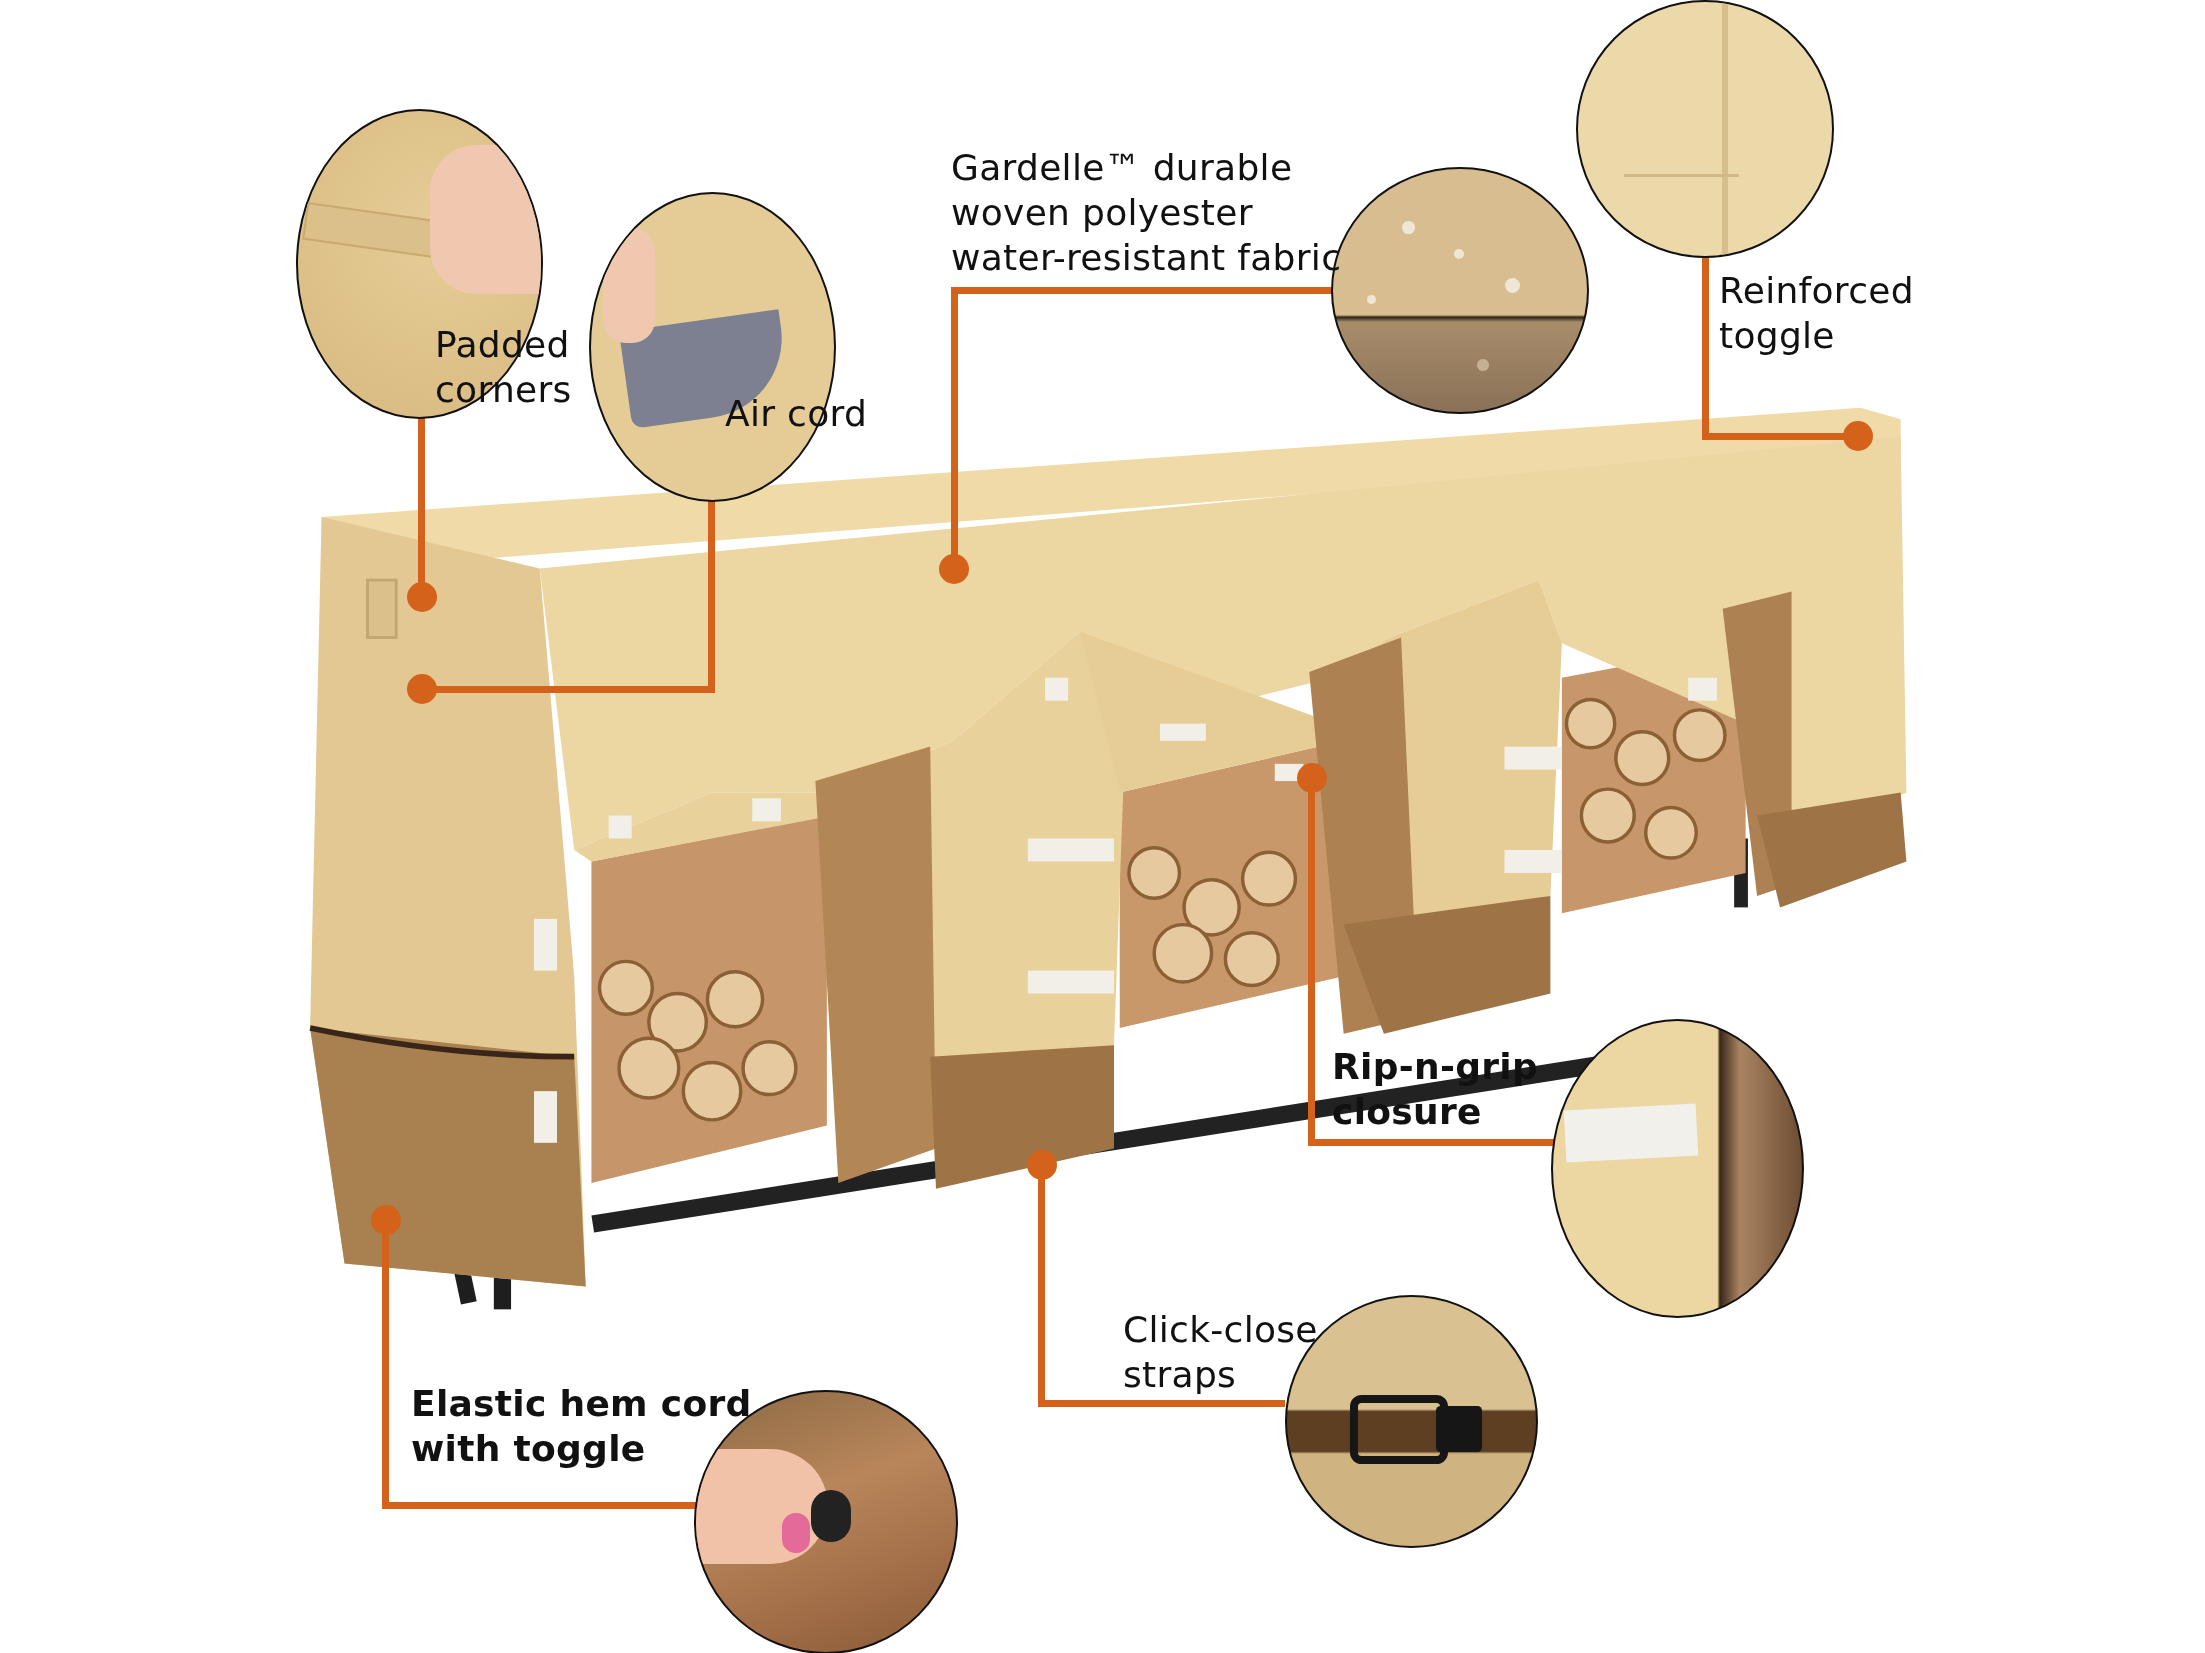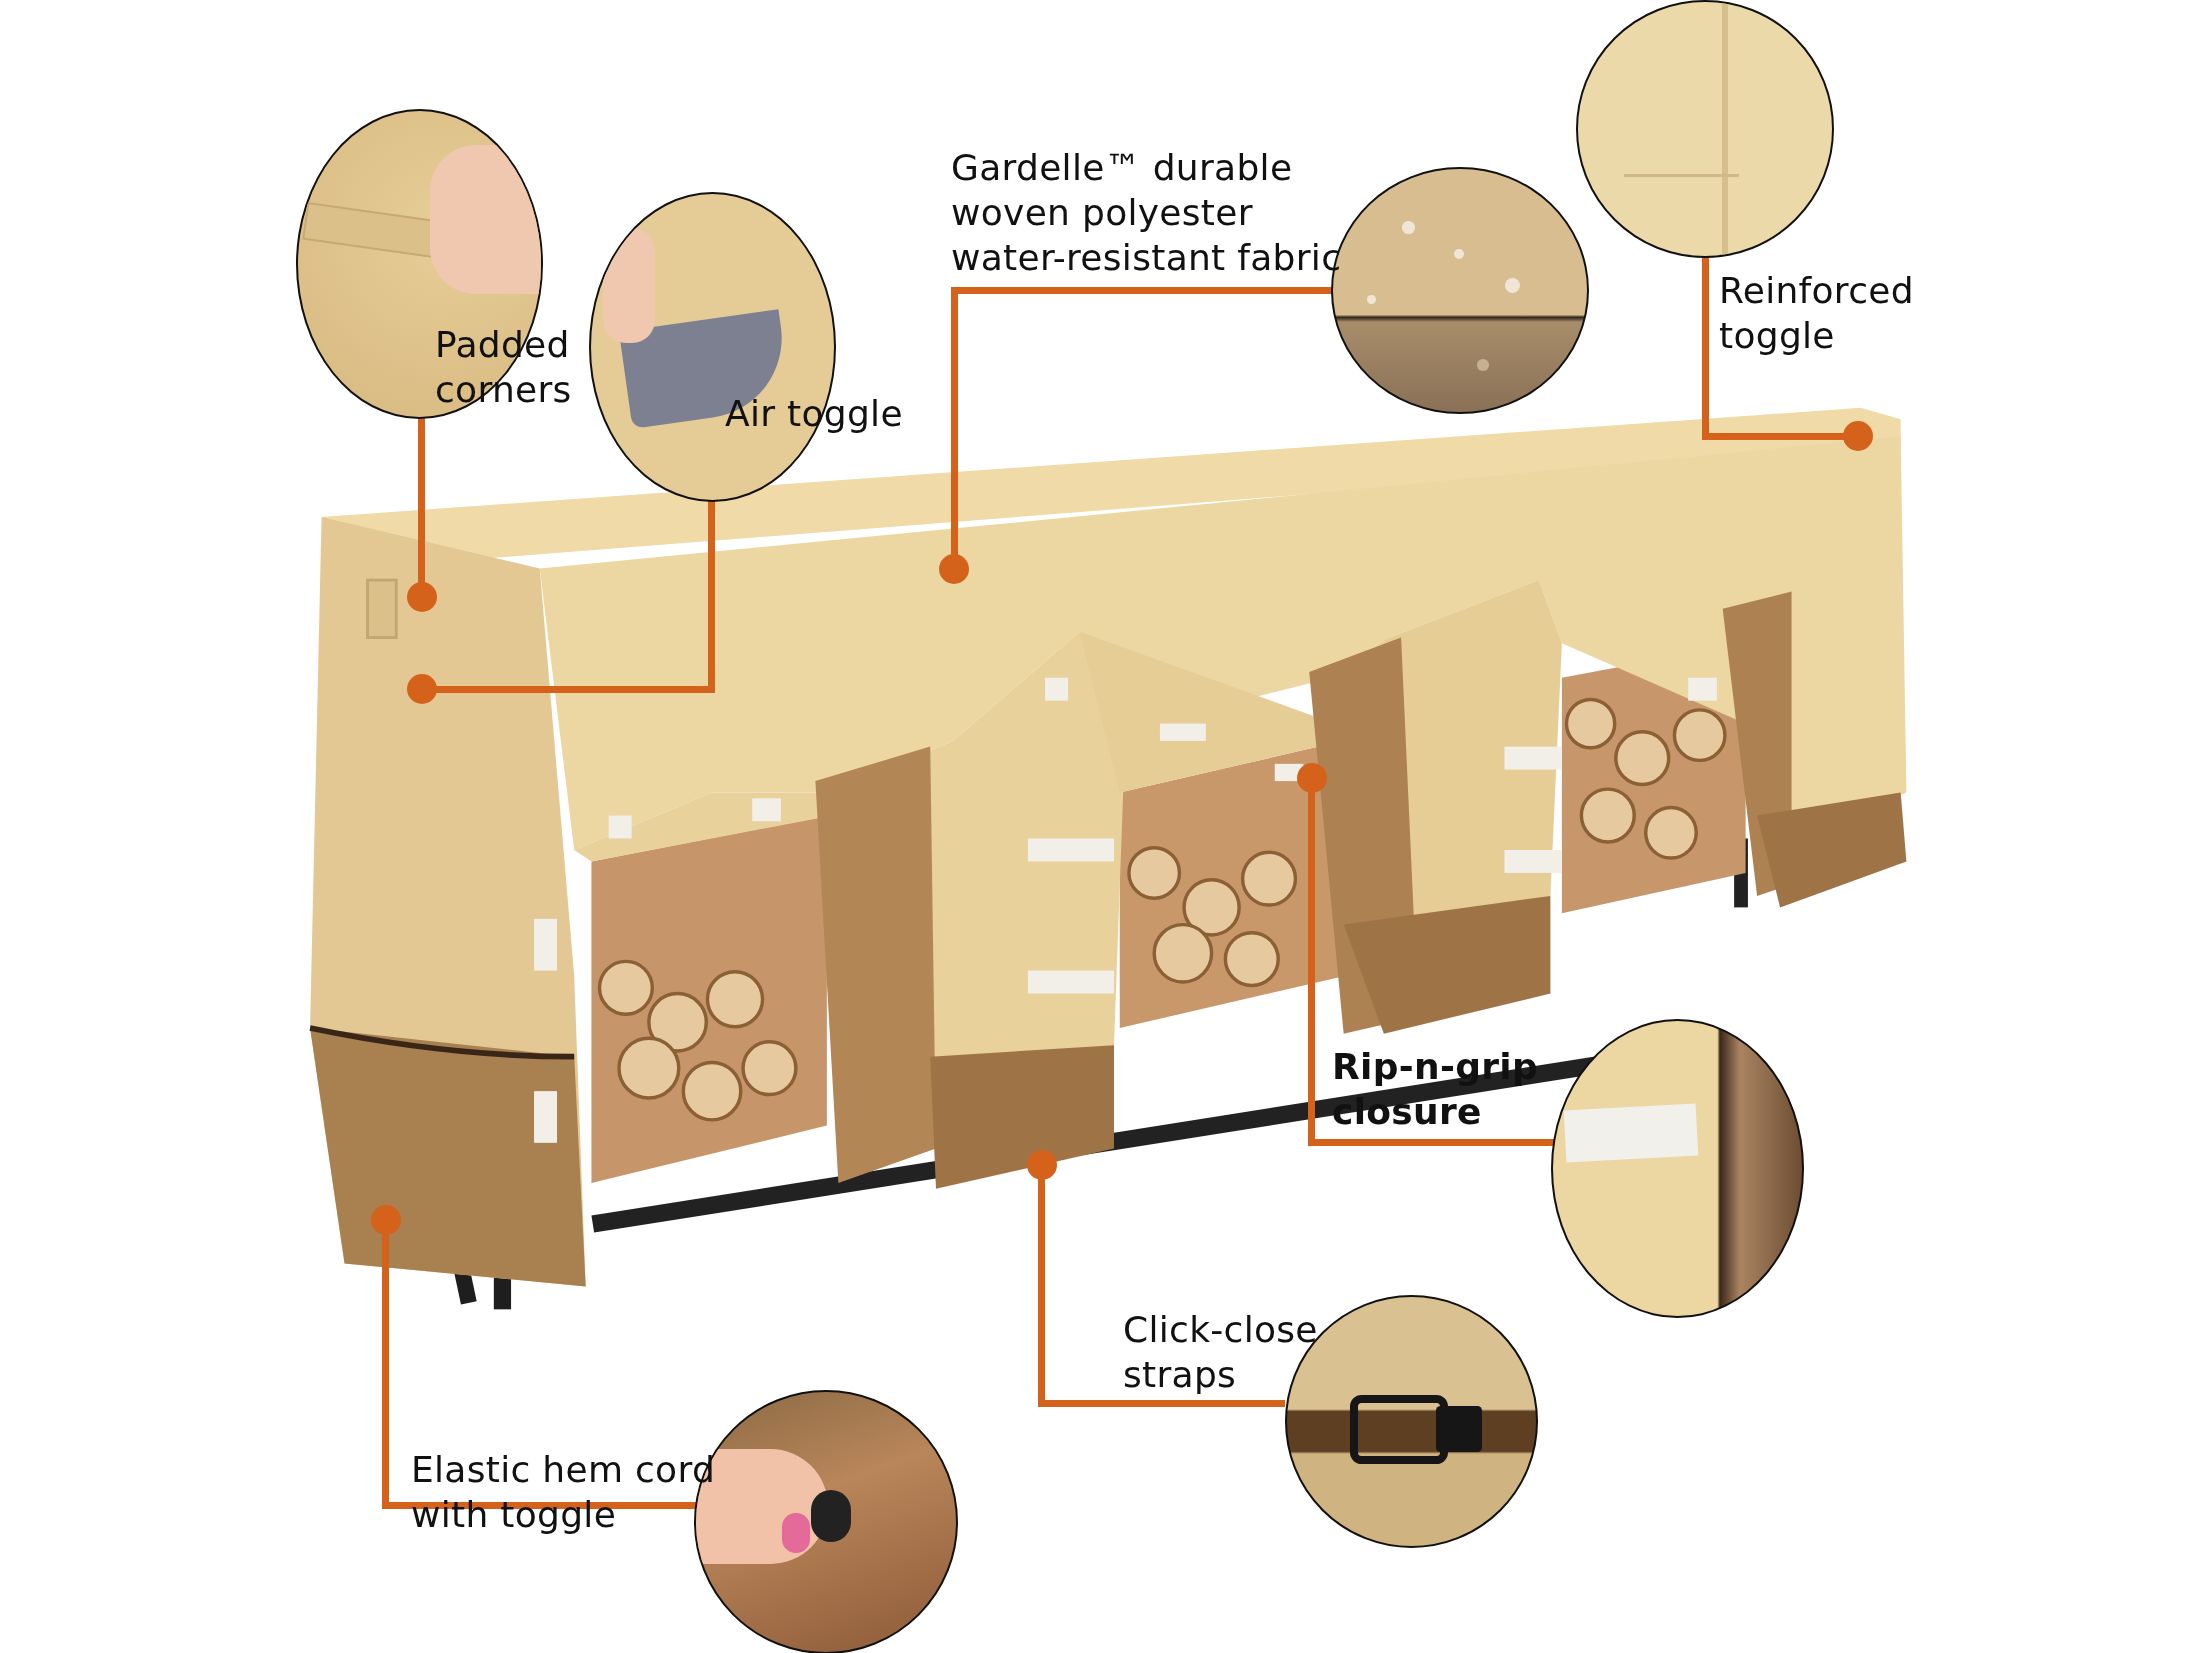--- a/index.html
+++ b/index.html
@@ -140,25 +140,25 @@
 </div>
 
 <div class="bubble" style="left:694px;top:1390px;width:264px;height:264px;background:linear-gradient(160deg,#8a6a44 0%,#b9855a 40%,#8c5a38 100%);">
   <div class="abs" style="left:0;top:57px;width:132px;height:115px;background:#f1c2a8;border-radius:0 69px 69px 0;"></div>
   <div class="abs" style="left:115px;top:98px;width:40px;height:52px;background:#222;border-radius:23px;"></div>
   <div class="abs" style="left:86px;top:121px;width:27.6px;height:40px;background:#e46a9a;border-radius:13.8px;"></div>
 </div>
 
 <div class="label" style="left:435px;top:322px;">Padded
 corners</div>
-<div class="label" style="left:725px;top:391px;">Air toggle</div>
+<div class="label" style="left:725px;top:391px;">Air cord</div>
 <div class="label" style="left:951px;top:145px;">Gardelle™ durable
 woven polyester
 water-resistant fabric</div>
 <div class="label" style="left:1719px;top:268px;">Reinforced
 toggle</div>
 <div class="label" style="left:1332px;top:1044px;font-weight:bold;">Rip-n-grip
 closure</div>
 <div class="label" style="left:1079px;top:1307px;margin-left:44px;">Click-close
 straps</div>
-<div class="label" style="left:411px;top:1447px;">Elastic hem cord
+<div class="label" style="left:411px;top:1381px;font-weight:bold;">Elastic hem cord
 with toggle</div>
 
 
 </body></html>

